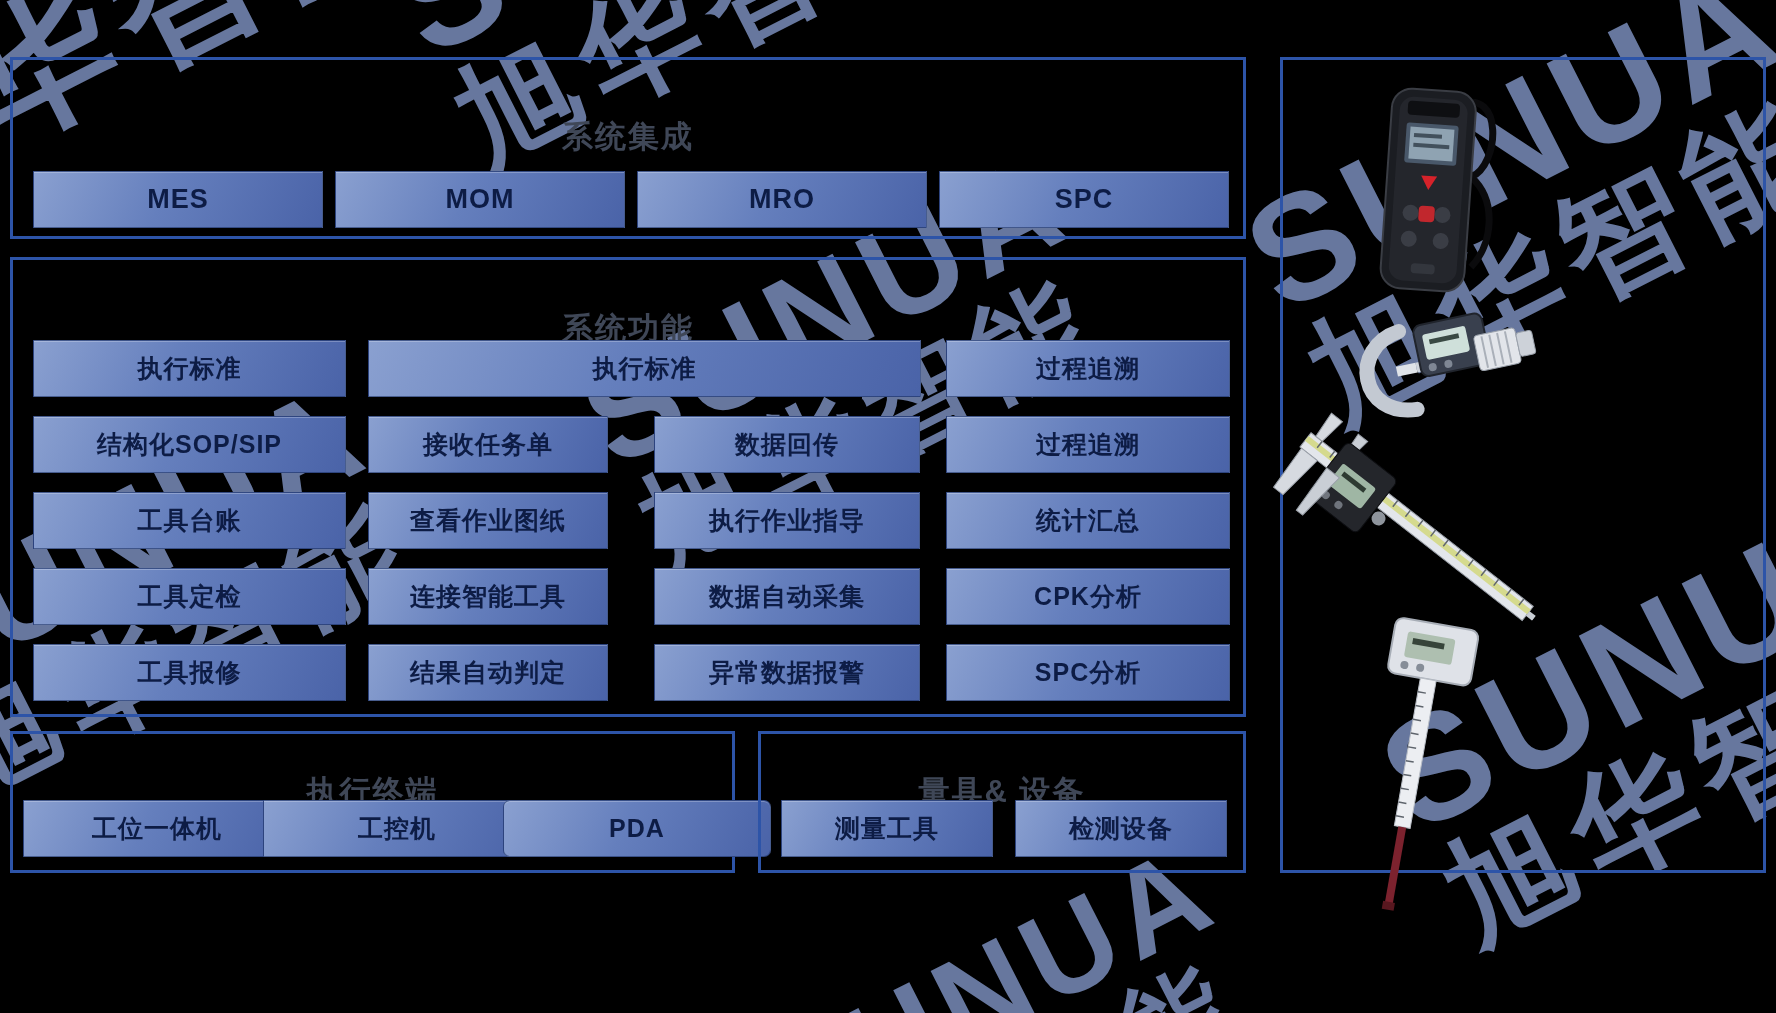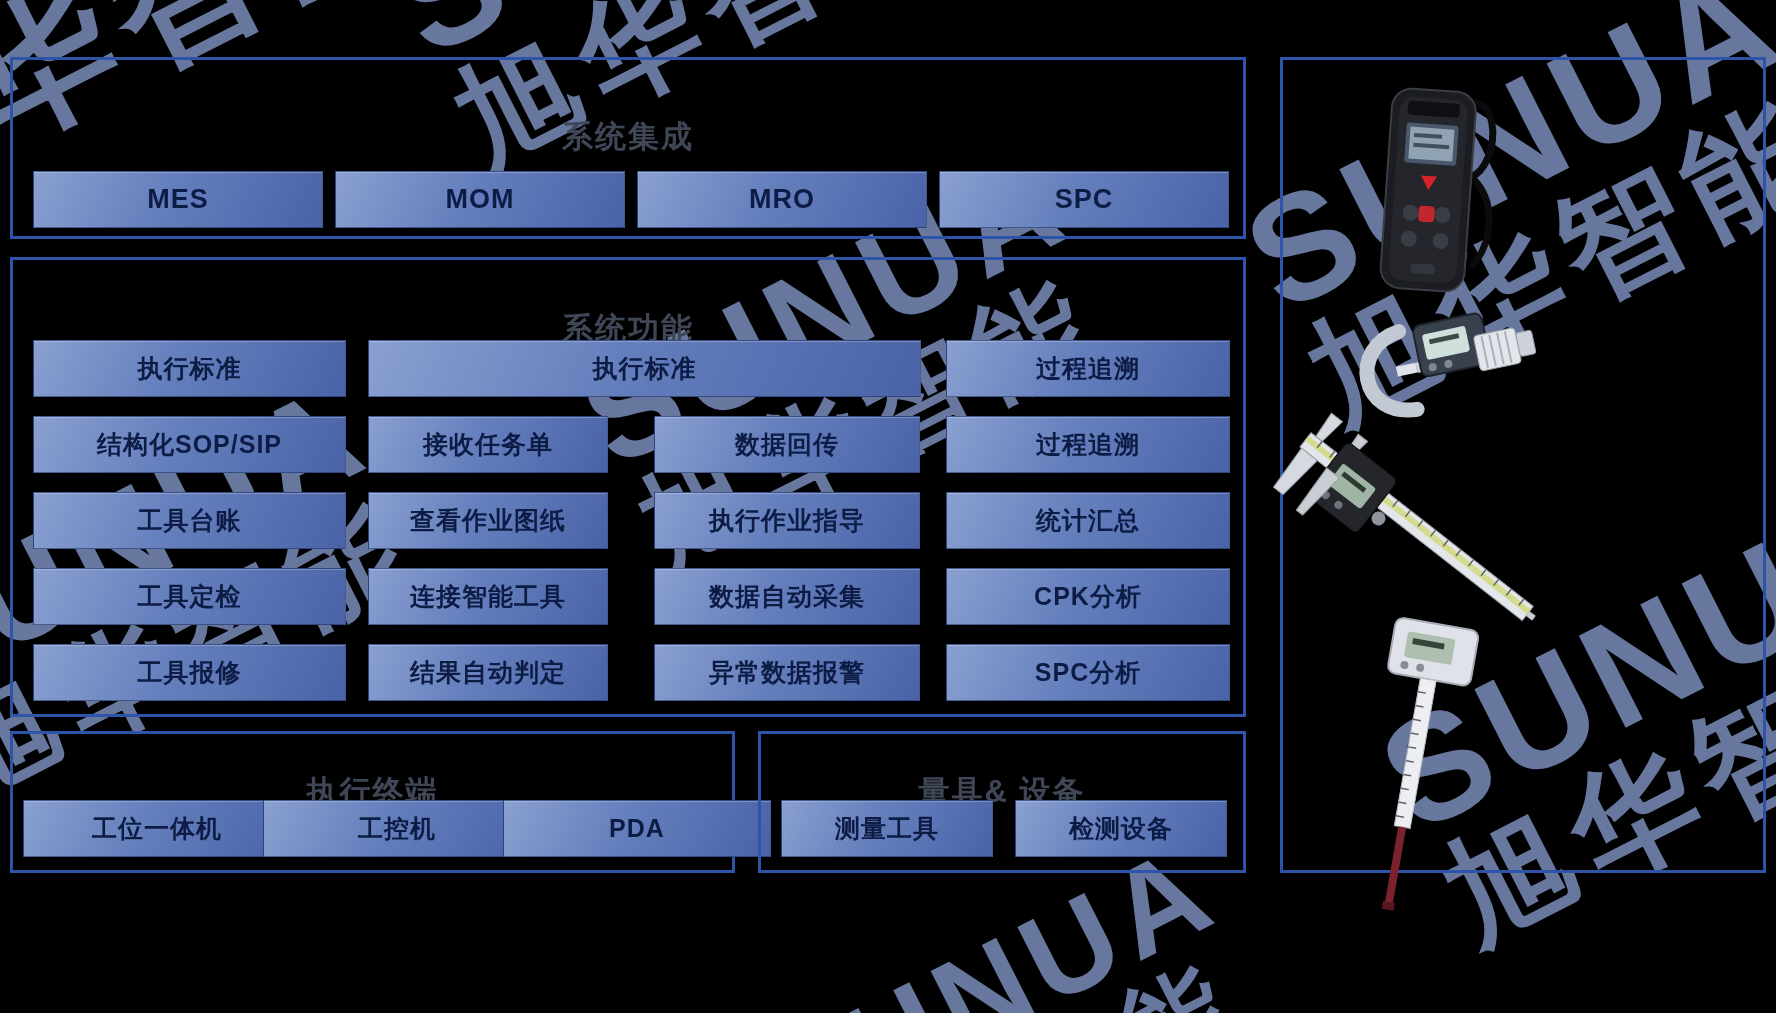--- a/index.html
+++ b/index.html
@@ -51,21 +51,21 @@
   
   .ibtn{top:111px;width:290px;font-size:27px;}
   .i0{left:20px;} .i1{left:322px;} .i2{left:624px;} .i3{left:926px;}
   
   .c1{left:20px;width:313px;} .c2{left:355px;width:240px;}
   .c3{left:641px;width:266px;} .c4{left:933px;width:284px;}
   .cw{left:355px;width:553px;}
   .r1{top:80px;} .r2{top:156px;} .r3{top:232px;} .r4{top:308px;} .r5{top:384px;}
   
   .tbtn{top:66px;width:268px;}
-  .t0{left:10px;} .t1{left:250px;} .t2{left:490px;}
+  .t0{left:10px;} .t1{left:250px;} .t2{left:490px;border-radius:7px;}
   
   .mbtn{top:66px;width:212px;text-align:center;}
   .m0{left:20px;} .m1{left:254px;}
   
   .instr{position:absolute;z-index:1;}
   #instr-laser{left:75px;top:18px;width:140px;height:230px;transform:rotate(4deg);}
   #instr-micrometer{left:45px;top:228px;width:220px;height:150px;transform:rotate(-12deg);}
   #instr-caliper{left:8px;top:356px;width:300px;height:110px;transform:rotate(38deg);transform-origin:40px 40px;}
   #instr-depth{left:70px;top:556px;width:120px;height:300px;transform:rotate(10deg);}
 </style>

